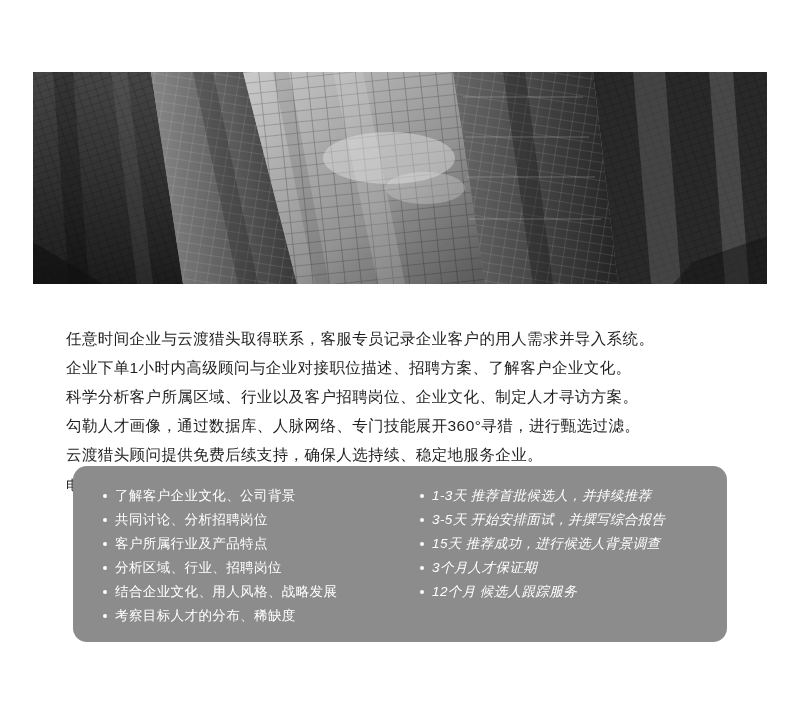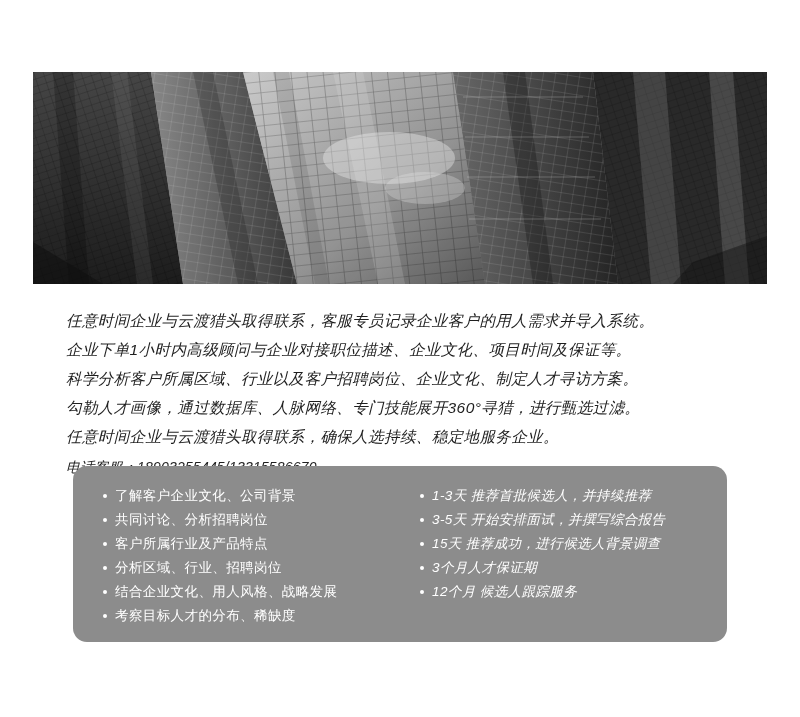--- a/index.html
+++ b/index.html
@@ -34,23 +34,22 @@
   .hero svg {
     display: block;
     width: 100%;
     height: 100%;
   }
 
   
   .intro {
     position: absolute;
     left: 66px;
-    top: 310px;
+    top: 328px;
     width: 700px;
-    font-style: italic;
   }
   .intro p {
     margin: 0 0 7px 0;
     font-size: 15.5px;
     line-height: 22px;
     letter-spacing: 0.4px;
     color: #1f1f1f;
     white-space: nowrap;
   }
   .intro p.phone {
@@ -182,24 +181,24 @@
       <polygon points="676,0 692,212 716,212 700,0" fill="#cfcfcf" opacity="0.20"></polygon>
 
       <polygon points="0,170 70,212 0,212" fill="#111" opacity="0.55"></polygon>
       <polygon points="660,190 734,164 734,212 640,212" fill="#111" opacity="0.45"></polygon>
       <rect x="0" y="0" width="734" height="212" fill="#000" opacity="0.05"></rect>
     </svg>
   </div>
 
   <div class="intro">
     <p>任意时间企业与云渡猎头取得联系，客服专员记录企业客户的用人需求并导入系统。</p>
-    <p>企业下单1小时内高级顾问与企业对接职位描述、企业文化、项目时间及保证等。</p>
+    <p>企业下单1小时内高级顾问与企业对接职位描述、招聘方案、了解客户企业文化。</p>
     <p>科学分析客户所属区域、行业以及客户招聘岗位、企业文化、制定人才寻访方案。</p>
     <p>勾勒人才画像，通过数据库、人脉网络、专门技能展开360°寻猎，进行甄选过滤。</p>
-    <p>任意时间企业与云渡猎头取得联系，确保人选持续、稳定地服务企业。</p>
+    <p>云渡猎头顾问提供免费后续支持，确保人选持续、稳定地服务企业。</p>
     <p class="phone">电话客服：18903255445/13315586670</p>
   </div>
 
   <div class="panel">
     <div class="col left">
       <div class="bullet">
         <span class="dot"></span>
         <span>了解客户企业文化、公司背景</span>
       </div>
       <div class="bullet">

